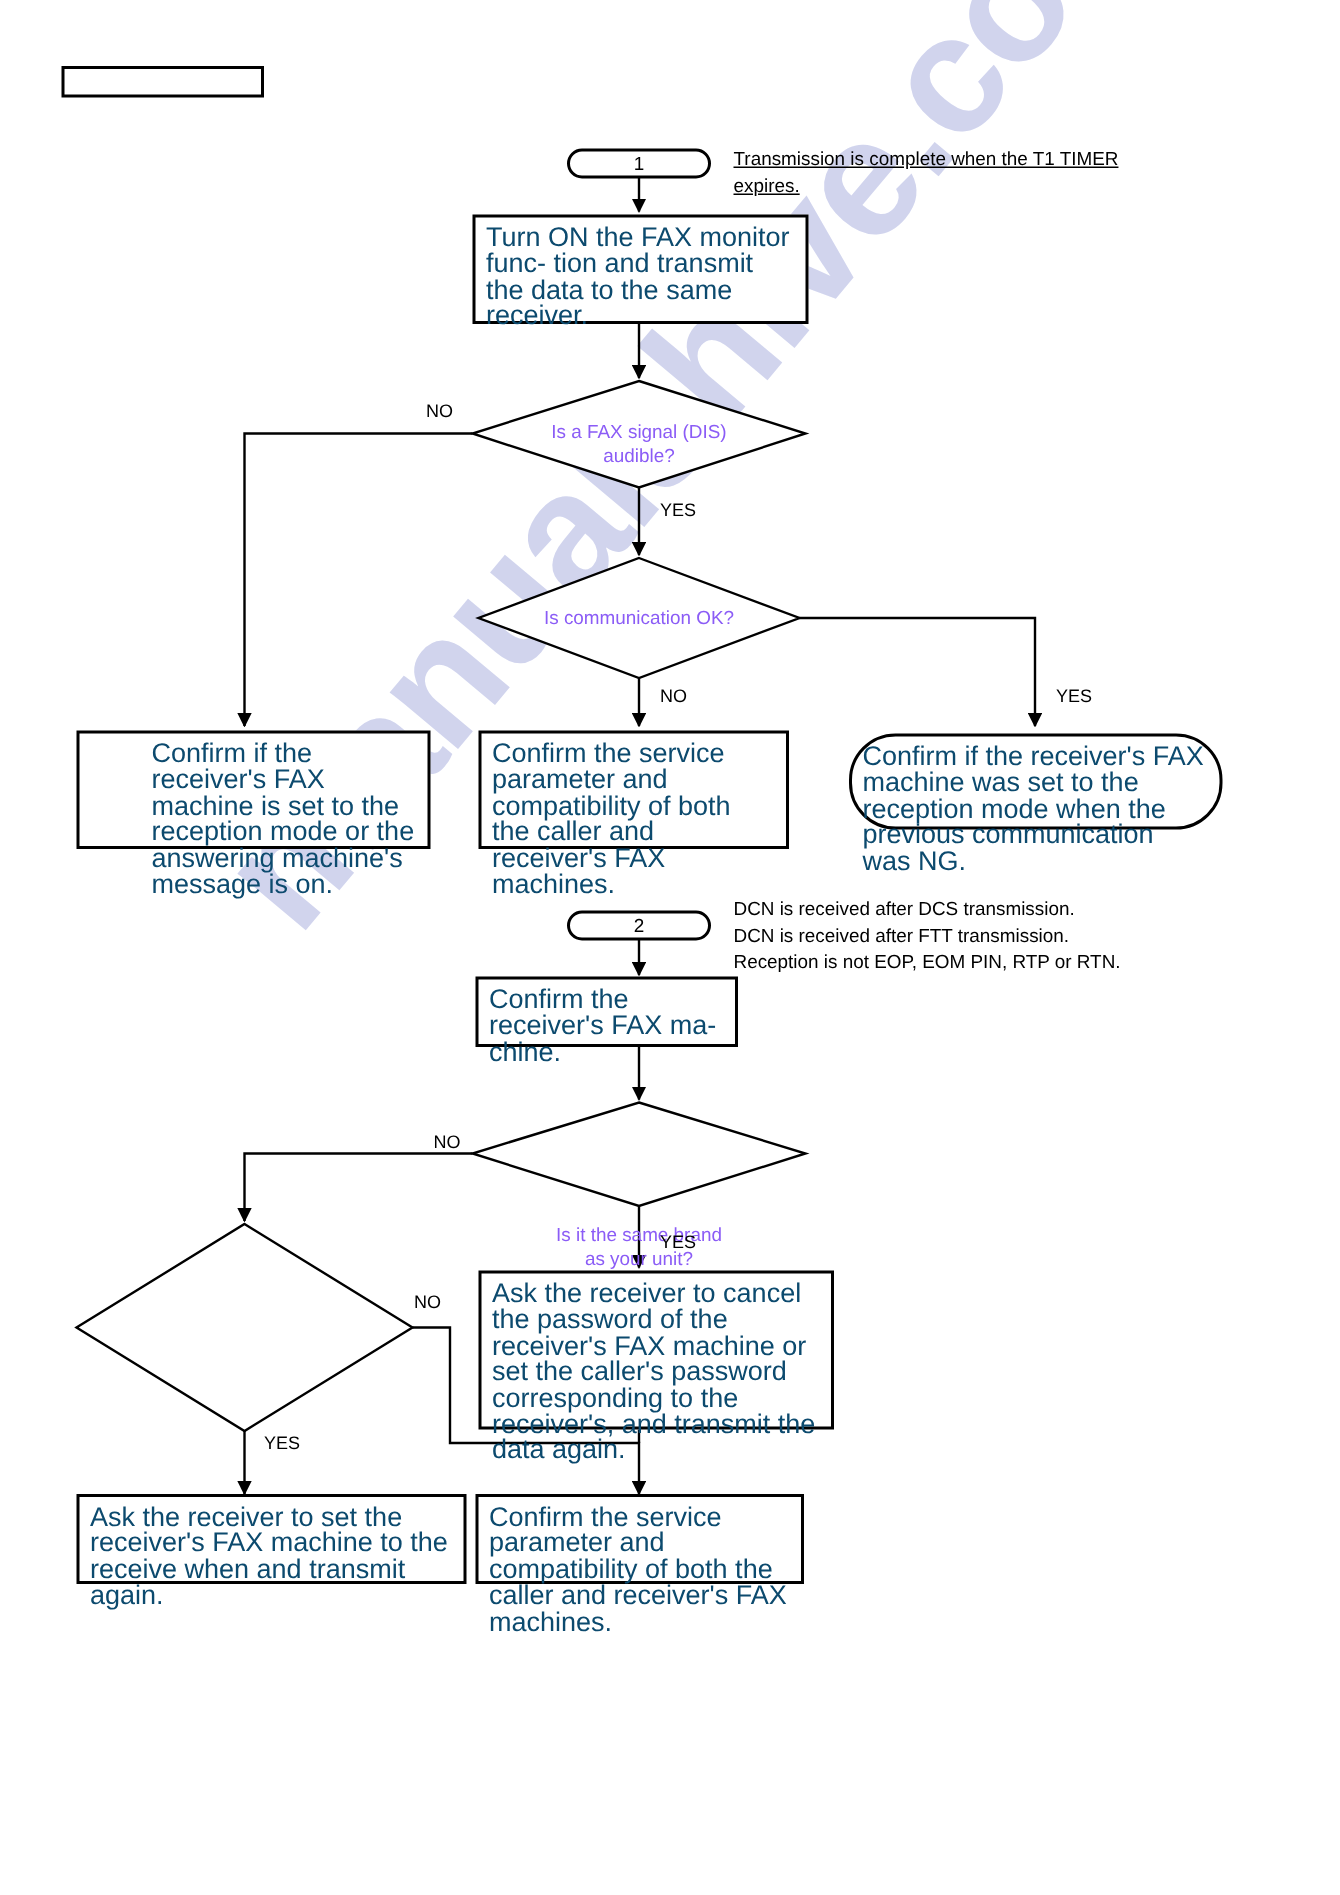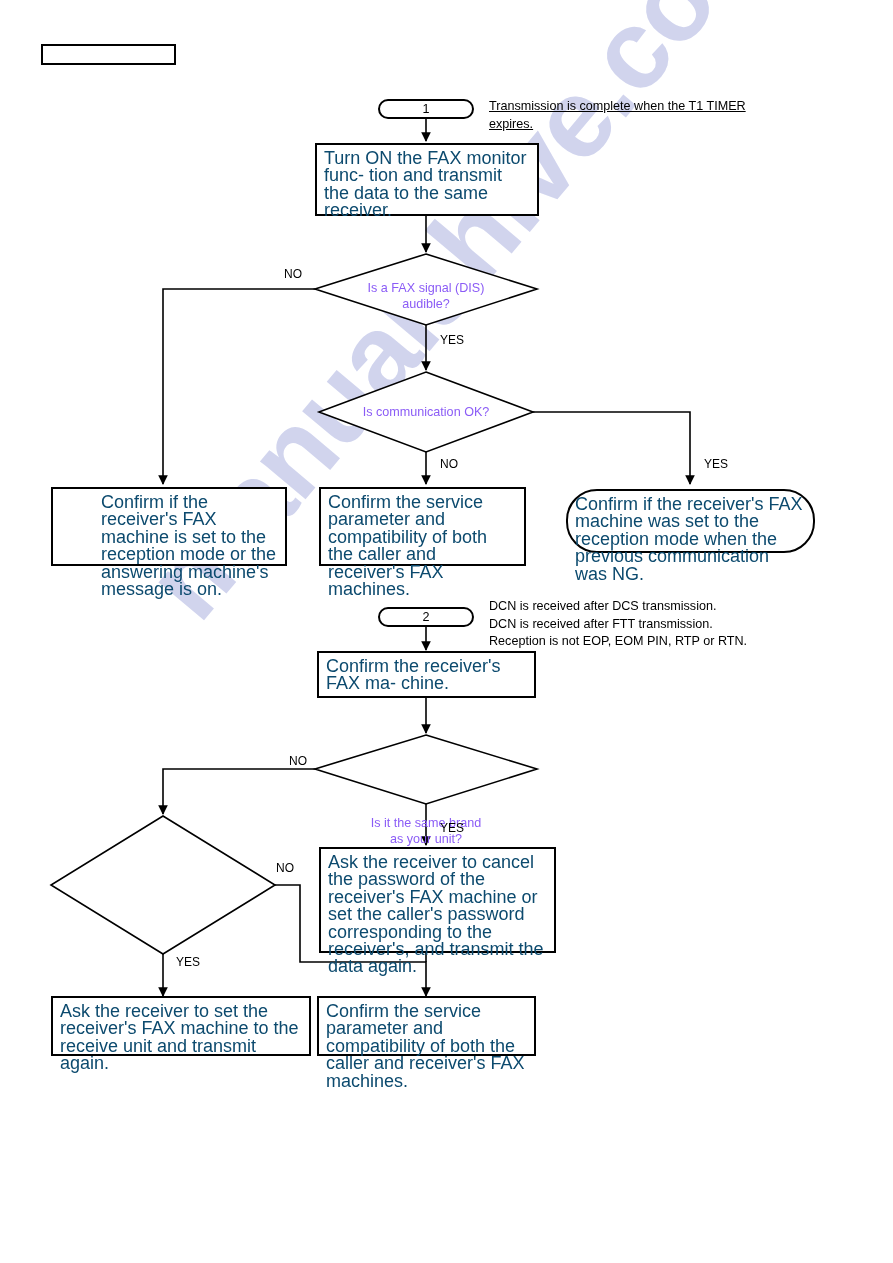--- a/index.html
+++ b/index.html
@@ -216,21 +216,21 @@
 the previous communication was NG.</div>
 
     <div class="term" style="left:378px; top:607px; width:96px; height:20px;">
       <span>2</span>
     </div>
 
     <div class="note" style="left:489px; top:598px; width:360px;">DCN is received after DCS transmission.
 DCN is received after FTT transmission.
 Reception is not EOP, EOM PIN, RTP or RTN.</div>
 
-    <div class="proc" style="left:317px; top:651px; width:219px; height:47px;">Confirm the receiver's FAX ma-
+    <div class="proc" style="left:317px; top:651px; width:175px; height:47px;">Confirm the receiver's FAX ma-
 chine.</div>
 
     <div class="diamond-text" style="left:336px; top:795px; width:180px;margin-top:20px;">Is it the same brand
 as your unit?</div>
 
     <div class="branch-label" style="left:289px; top:755px;">NO</div>
 
     <div class="branch-label" style="left:440px; top:822px;">YES</div>
 
 
@@ -238,21 +238,21 @@
 
     <div class="branch-label" style="left:176px; top:956px;">YES</div>
 
     <div class="proc" style="left:319px; top:847px; width:237px; height:106px;">Ask the receiver to cancel the
 password of the receiver's FAX
 machine or set the caller's password
 corresponding to the receiver's, and
 transmit the data again.</div>
 
     <div class="proc" style="left:51px; top:996px; width:260px; height:60px;">Ask the receiver to set the receiver's
-FAX machine to the receive unit
+FAX machine to the receive when
 and transmit again.</div>
 
     <div class="proc" style="left:317px; top:996px; width:219px; height:60px;">Confirm the service parameter and
 compatibility of both the caller and
 receiver's FAX machines.</div>
 
   </div>
 </div>
 
 </body></html>

